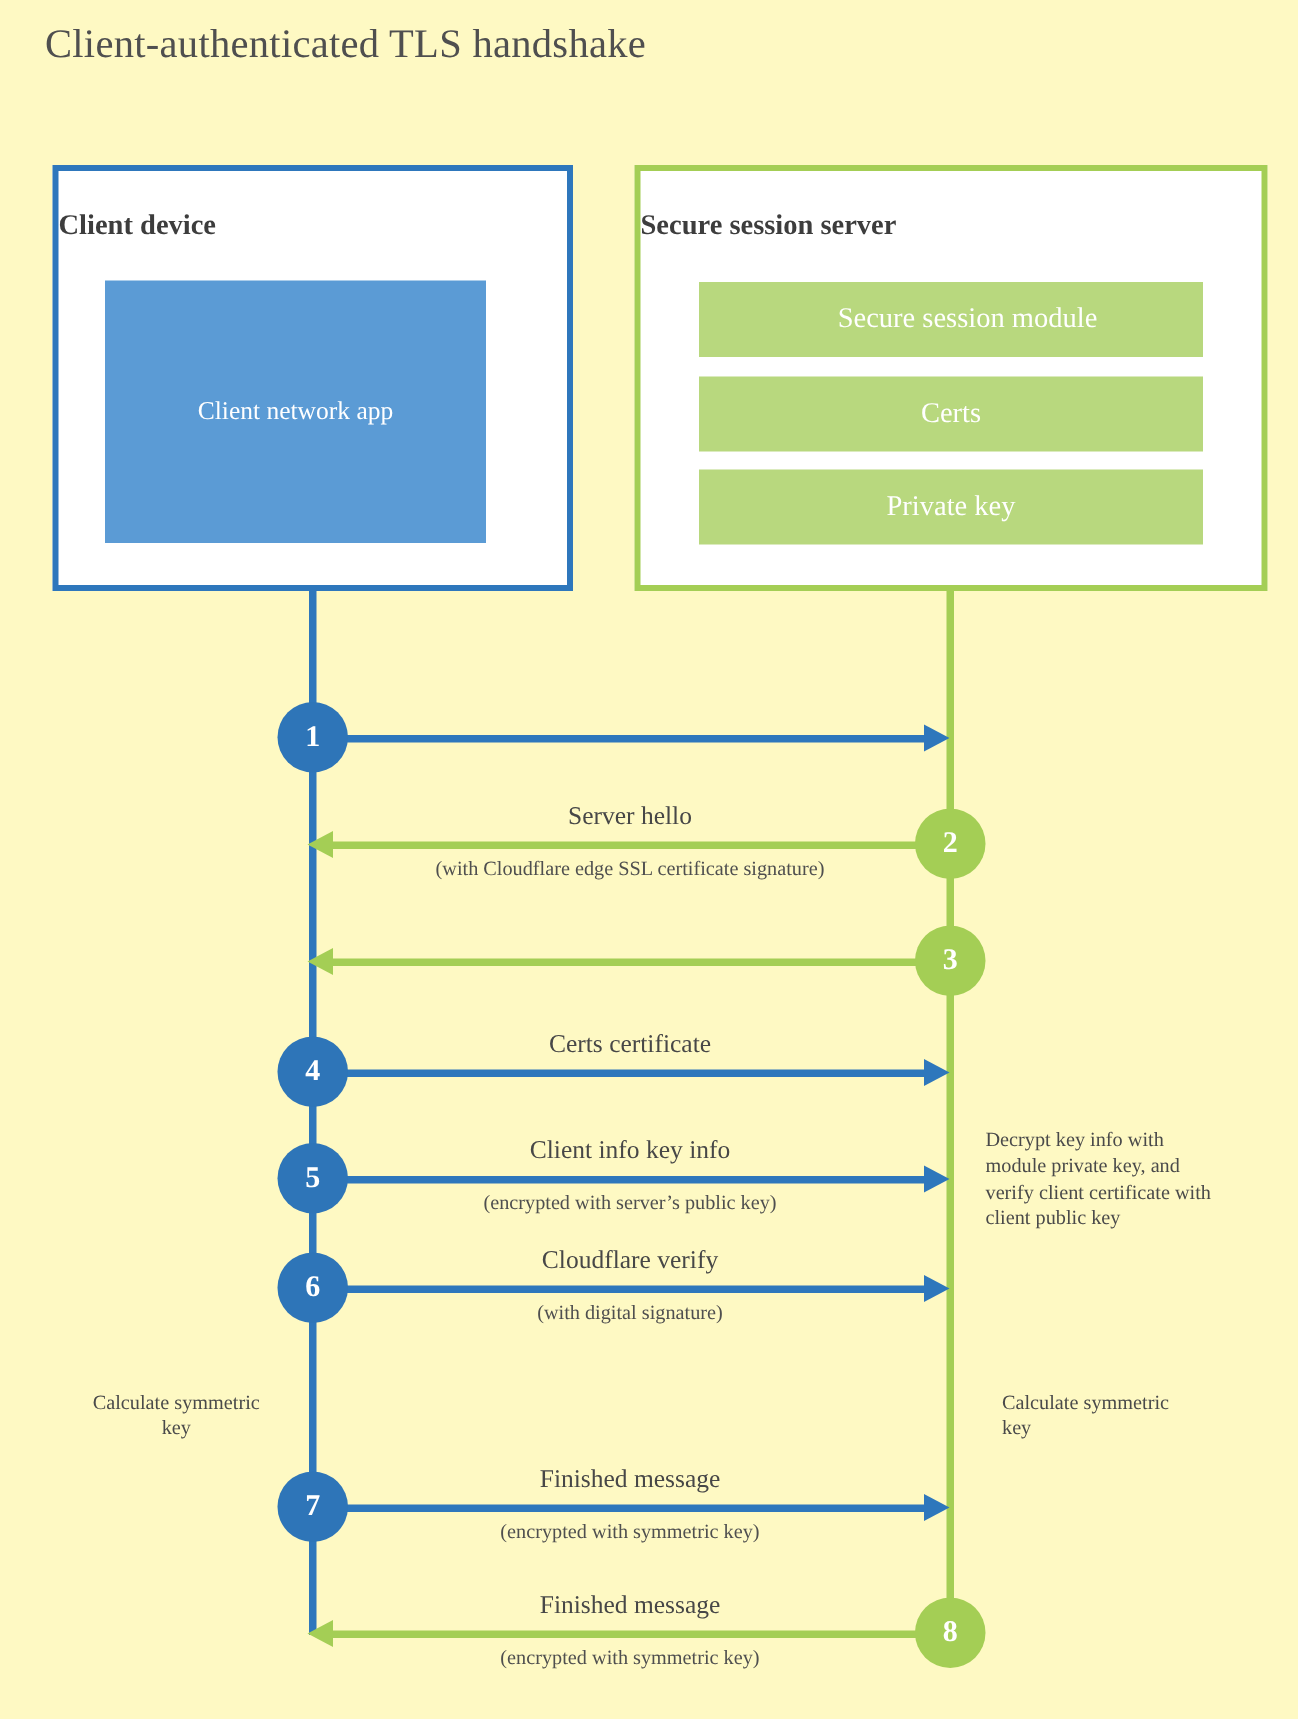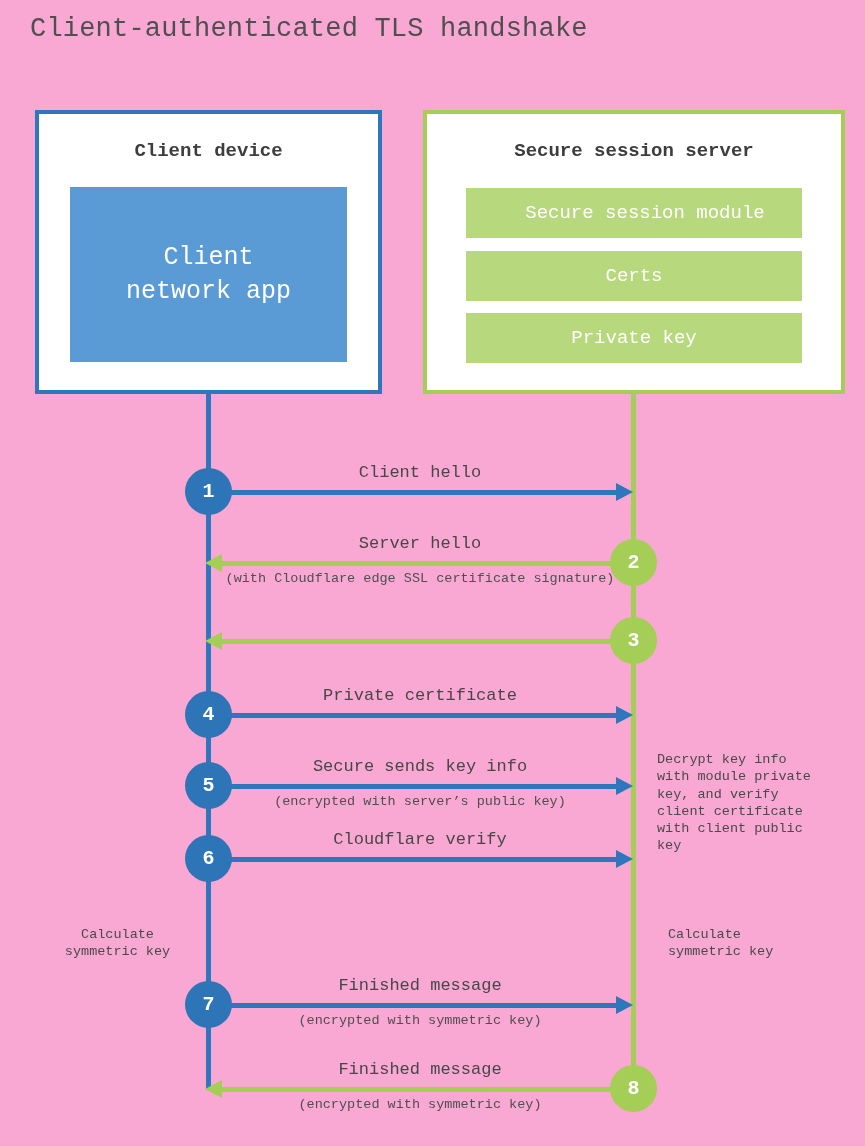--- a/index.html
+++ b/index.html
@@ -1,37 +1,37 @@
 <!DOCTYPE html>
 <html><head>
 <meta charset="utf-8">
 <style>
   * { box-sizing: border-box; }
   html, body { margin: 0; padding: 0; background: #ffffff; }
   .canvas {
     position: relative; width: 865px; height: 1146px;
-    background: #f9a8d4; overflow: hidden;
-    font-family: Liberation Mono, monospace;
+    background: #fef9c3; overflow: hidden;
+    font-family: Liberation Serif, serif;
   }
   .page-title {
     position: absolute; left: 30px; top: 14px;
     font-size: 27px; font-weight: 300; color: #4f4f4f; letter-spacing: .2px;
   }
 
   
   .actor-box { position: absolute; top: 110px; height: 284px; background: #fff; }
   .client-box { left: 35px; width: 347px; border: 4px solid #2e77bc; }
   .server-box { left: 423px; width: 422px; border: 4px solid #a4ce55; }
   .actor-title {
-    position: absolute; top: 26px; left: 0; width: 100%; text-align: center;
+    position: absolute; top: 26px; left: 0; width: 100%; 
     font-weight: bold; font-size: 19px; color: #3d3d3d;
   }
   .client-app {
-    position: absolute; left: 70px; top: 187px; width: 277px; height: 175px;
-    background: #5b9bd5; color: #ffffff; font-size: 25px;
+    position: absolute; left: 70px; top: 187px; width: 254px; height: 175px;
+    background: #5b9bd5; color: #ffffff; font-size: 17px;
     display: flex; align-items: center; justify-content: center; text-align: center;
   }
   .client-app .wrap { width: 170px; line-height: 1.35; }
   .server-bar {
     position: absolute; left: 466px; width: 336px; height: 50px;
     background: #b8d87e; color: #ffffff; font-size: 19px;
     display: flex; align-items: center; justify-content: center;
   }
   .bar-0 { top: 188px; padding-left: 22px; } .bar-1 { top: 251px; } .bar-2 { top: 313px; }
 
@@ -104,47 +104,47 @@
   <div class="server-bar bar-0">Secure session module</div>
   <div class="server-bar bar-2">Private key</div>
   <div class="server-bar bar-1">Certs</div>
 
   <div class="lifeline blue"></div>
   <div class="lifeline green"></div>
 
   <div class="aline blue l1"></div>
   <div class="ahead right h1"></div>
   <div class="badge blue c1">1</div>
-  <div class="step-label t1">Client hello</div>
 
   <div class="aline green l2"></div>
   <div class="ahead left h2"></div>
   <div class="badge green c2">2</div>
   <div class="step-label t2">Server hello</div>
   <div class="step-sub u2">(with Cloudflare edge SSL certificate signature)</div>
 
   <div class="aline green l3"></div>
   <div class="ahead left h3"></div>
   <div class="badge green c3">3</div>
 
   <div class="aline blue l4"></div>
   <div class="ahead right h4"></div>
   <div class="badge blue c4">4</div>
-  <div class="step-label t4">Private certificate</div>
+  <div class="step-label t4">Certs certificate</div>
 
   <div class="aline blue l5"></div>
   <div class="ahead right h5"></div>
   <div class="badge blue c5">5</div>
-  <div class="step-label t5">Secure sends key info</div>
+  <div class="step-label t5">Client info key info</div>
   <div class="step-sub u5">(encrypted with server’s public key)</div>
 
   <div class="aline blue l6"></div>
   <div class="ahead right h6"></div>
   <div class="badge blue c6">6</div>
   <div class="step-label t6">Cloudflare verify</div>
+  <div class="step-sub u6">(with digital signature)</div>
 
   <div class="note server-note">Decrypt key info with module private key, and verify client certificate with client public key</div>
   <div class="note calc-left">Calculate symmetric key</div>
   <div class="note calc-right">Calculate symmetric key</div>
 
   <div class="aline blue l7"></div>
   <div class="ahead right h7"></div>
   <div class="badge blue c7">7</div>
   <div class="step-label t7">Finished message</div>
   <div class="step-sub u7">(encrypted with symmetric key)</div>

